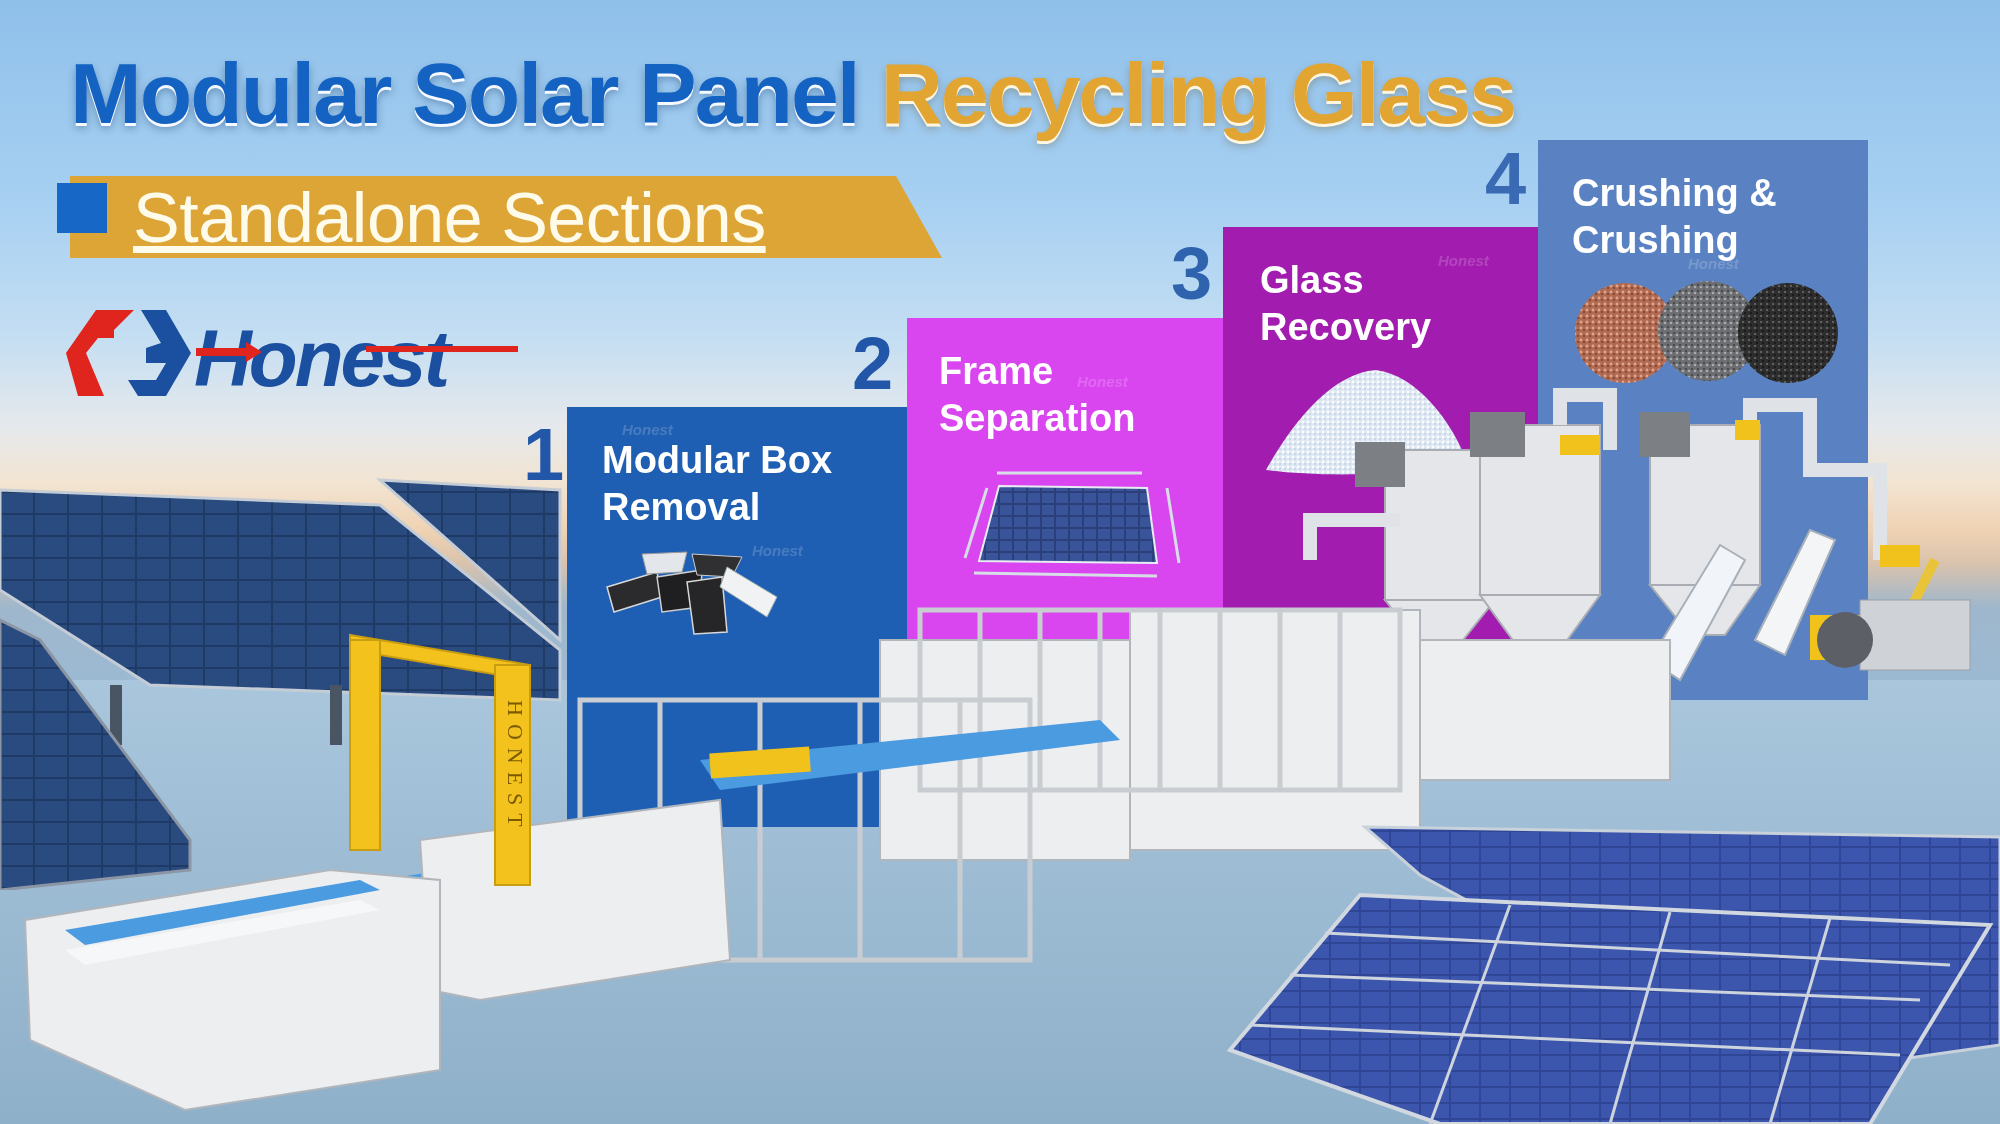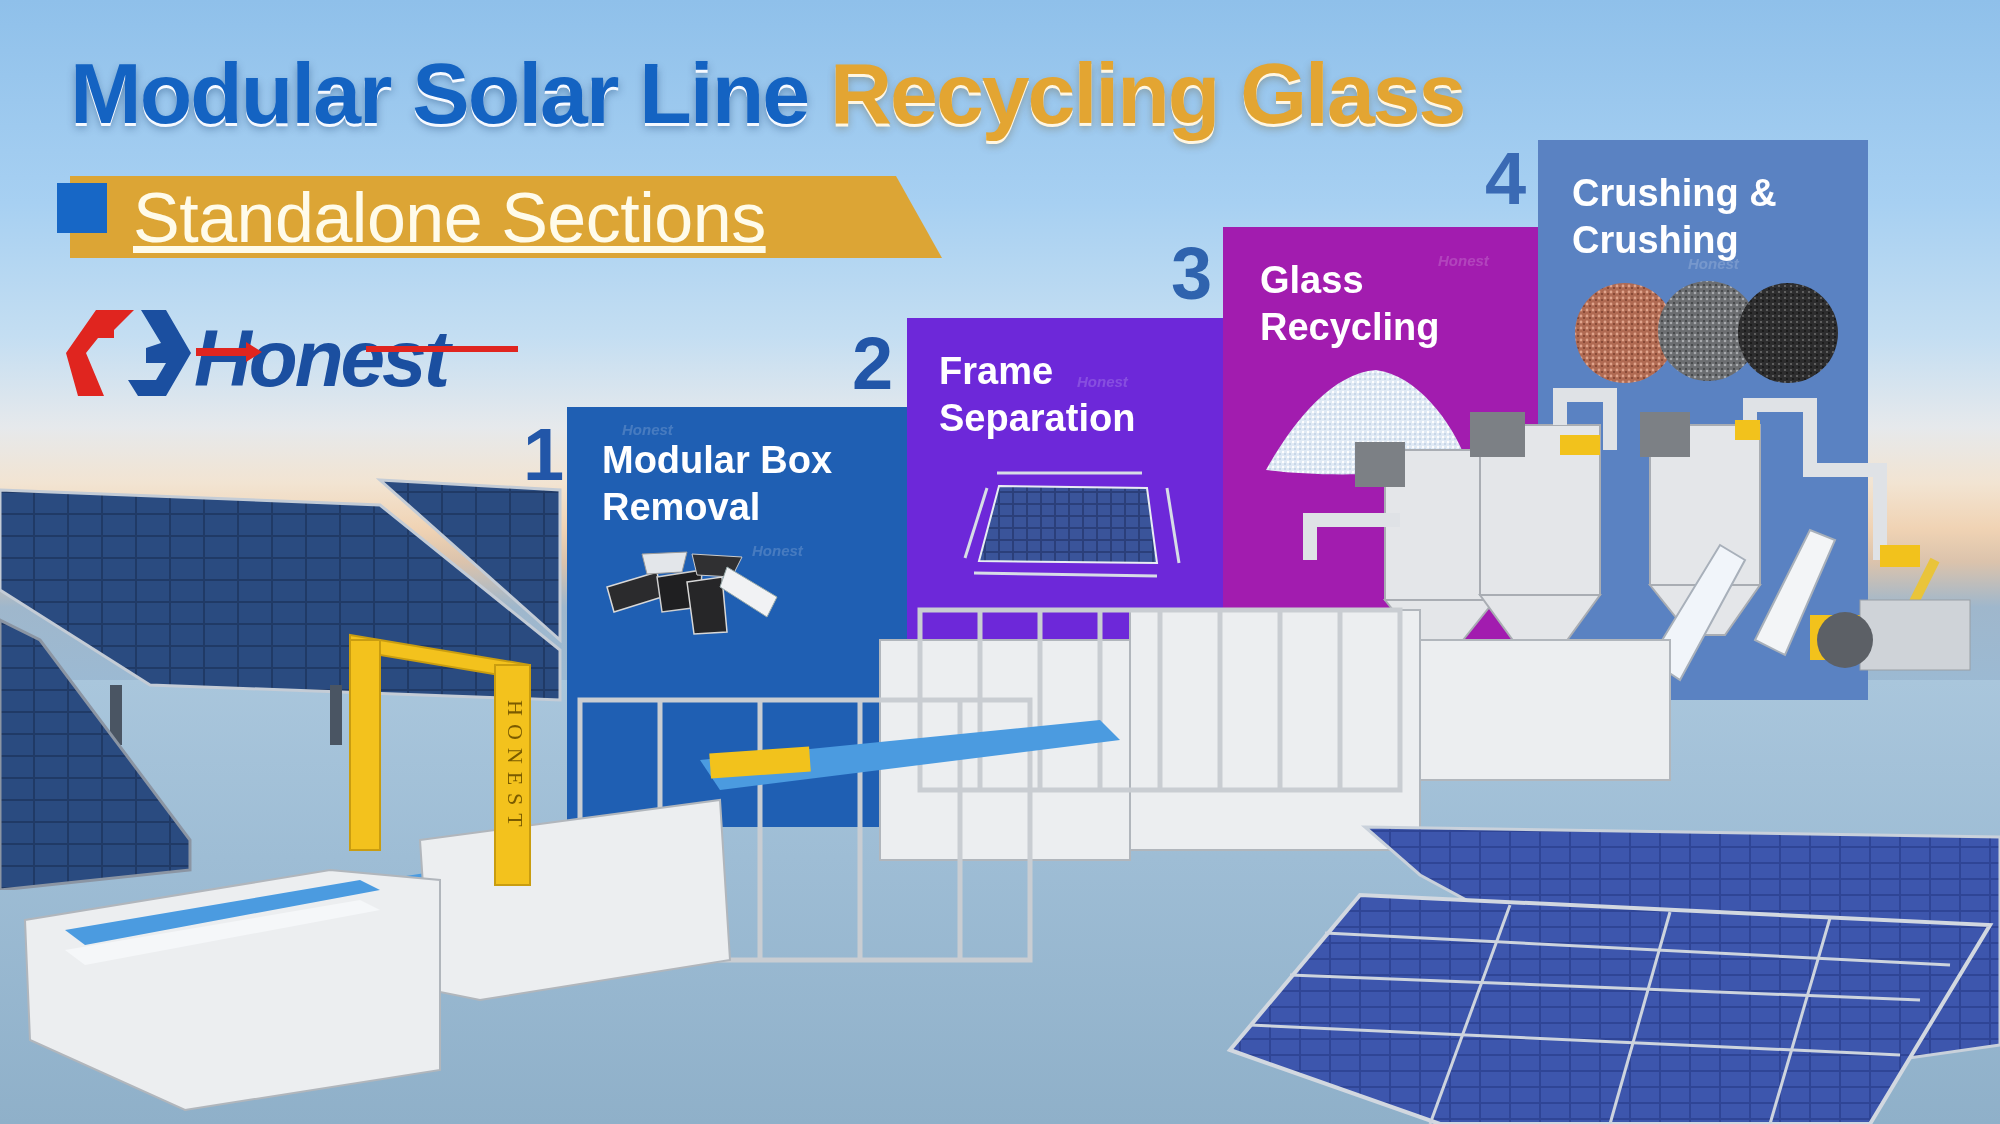--- a/index.html
+++ b/index.html
@@ -109,37 +109,37 @@
     <circle cx="135" cy="53" r="50" fill="url(#gGrey)"></circle>
     <circle cx="215" cy="55" r="50" fill="url(#gBlack)"></circle>
   </svg>
   <span class="watermark" style="left:150px;top:115px">Honest</span>
 </div>
 <div class="step-num" style="left:1485px;top:142px;color:#3a6ab4;">4</div>
 
 <div class="step-card" style="left:1223px;top:227px;width:315px;height:500px;background:#a21caf;">
   <div class="label" style="left:37px;">
     <div>Glass</div>
-    <div>Recycling</div>
+    <div>Recovery</div>
   </div>
   <svg class="abs" style="left:38px;top:138px" width="210" height="110" viewBox="0 0 210 110">
     <defs>
       <pattern id="gGlass" width="5" height="5" patternUnits="userSpaceOnUse">
           <rect width="5" height="5" fill="#dfe9f4"></rect>
           <circle cx="2" cy="2" r="1.2" fill="#ffffff"></circle>
           <circle cx="4" cy="4" r="0.7" fill="#9fb6d0"></circle>
         </pattern>
     </defs>
     <path d="M5,105 C30,60 70,8 115,5 C155,10 190,55 205,95 C150,112 60,112 5,105 Z" fill="url(#gGlass)"></path>
   </svg>
   <span class="watermark" style="left:215px;top:25px">Honest</span>
 </div>
 <div class="step-num" style="left:1171px;top:237px;color:#2f63ae;">3</div>
 
-<div class="step-card" style="left:907px;top:318px;width:316px;height:460px;background:#6d28d9;">
+<div class="step-card" style="left:907px;top:318px;width:316px;height:460px;background:#d946ef;">
   <div class="label" style="left:32px;">
     <div>Frame</div>
     <div>Separation</div>
   </div>
   <svg class="abs" style="left:50px;top:150px" width="240" height="110" viewBox="0 0 240 110">
     <defs>
       <pattern id="cellsF" width="14" height="12" patternUnits="userSpaceOnUse">
           <rect width="14" height="12" fill="#2b3f7a"></rect>
           <rect x="1" y="1" width="12" height="10" fill="#3a549a"></rect>
         </pattern>
@@ -256,21 +256,21 @@
     <line x1="80" y1="160" x2="710" y2="185"></line>
       <line x1="40" y1="210" x2="690" y2="240"></line>
     <line x1="115" y1="118" x2="740" y2="150"></line>
     <line x1="300" y1="90" x2="220" y2="309"></line>
       <line x1="460" y1="97" x2="400" y2="309"></line>
     <line x1="620" y1="103" x2="560" y2="309"></line>
   </g>
 </svg>
 
 <div class="title">
-  <span class="blue">Modular Solar Line</span>
+  <span class="blue">Modular Solar Panel</span>
   <span class="gold">Recycling Glass</span>
 </div>
 
 <div class="banner"></div>
 <div class="banner-square"></div>
 <div class="banner-text">Standalone Sections</div>
 
 <svg class="logo" viewBox="0 0 460 90">
   <g>
     <polygon points="30,2 68,2 48,22 48,30 32,30 20,45 38,88 12,88 0,45" fill="#e0251f"></polygon>

